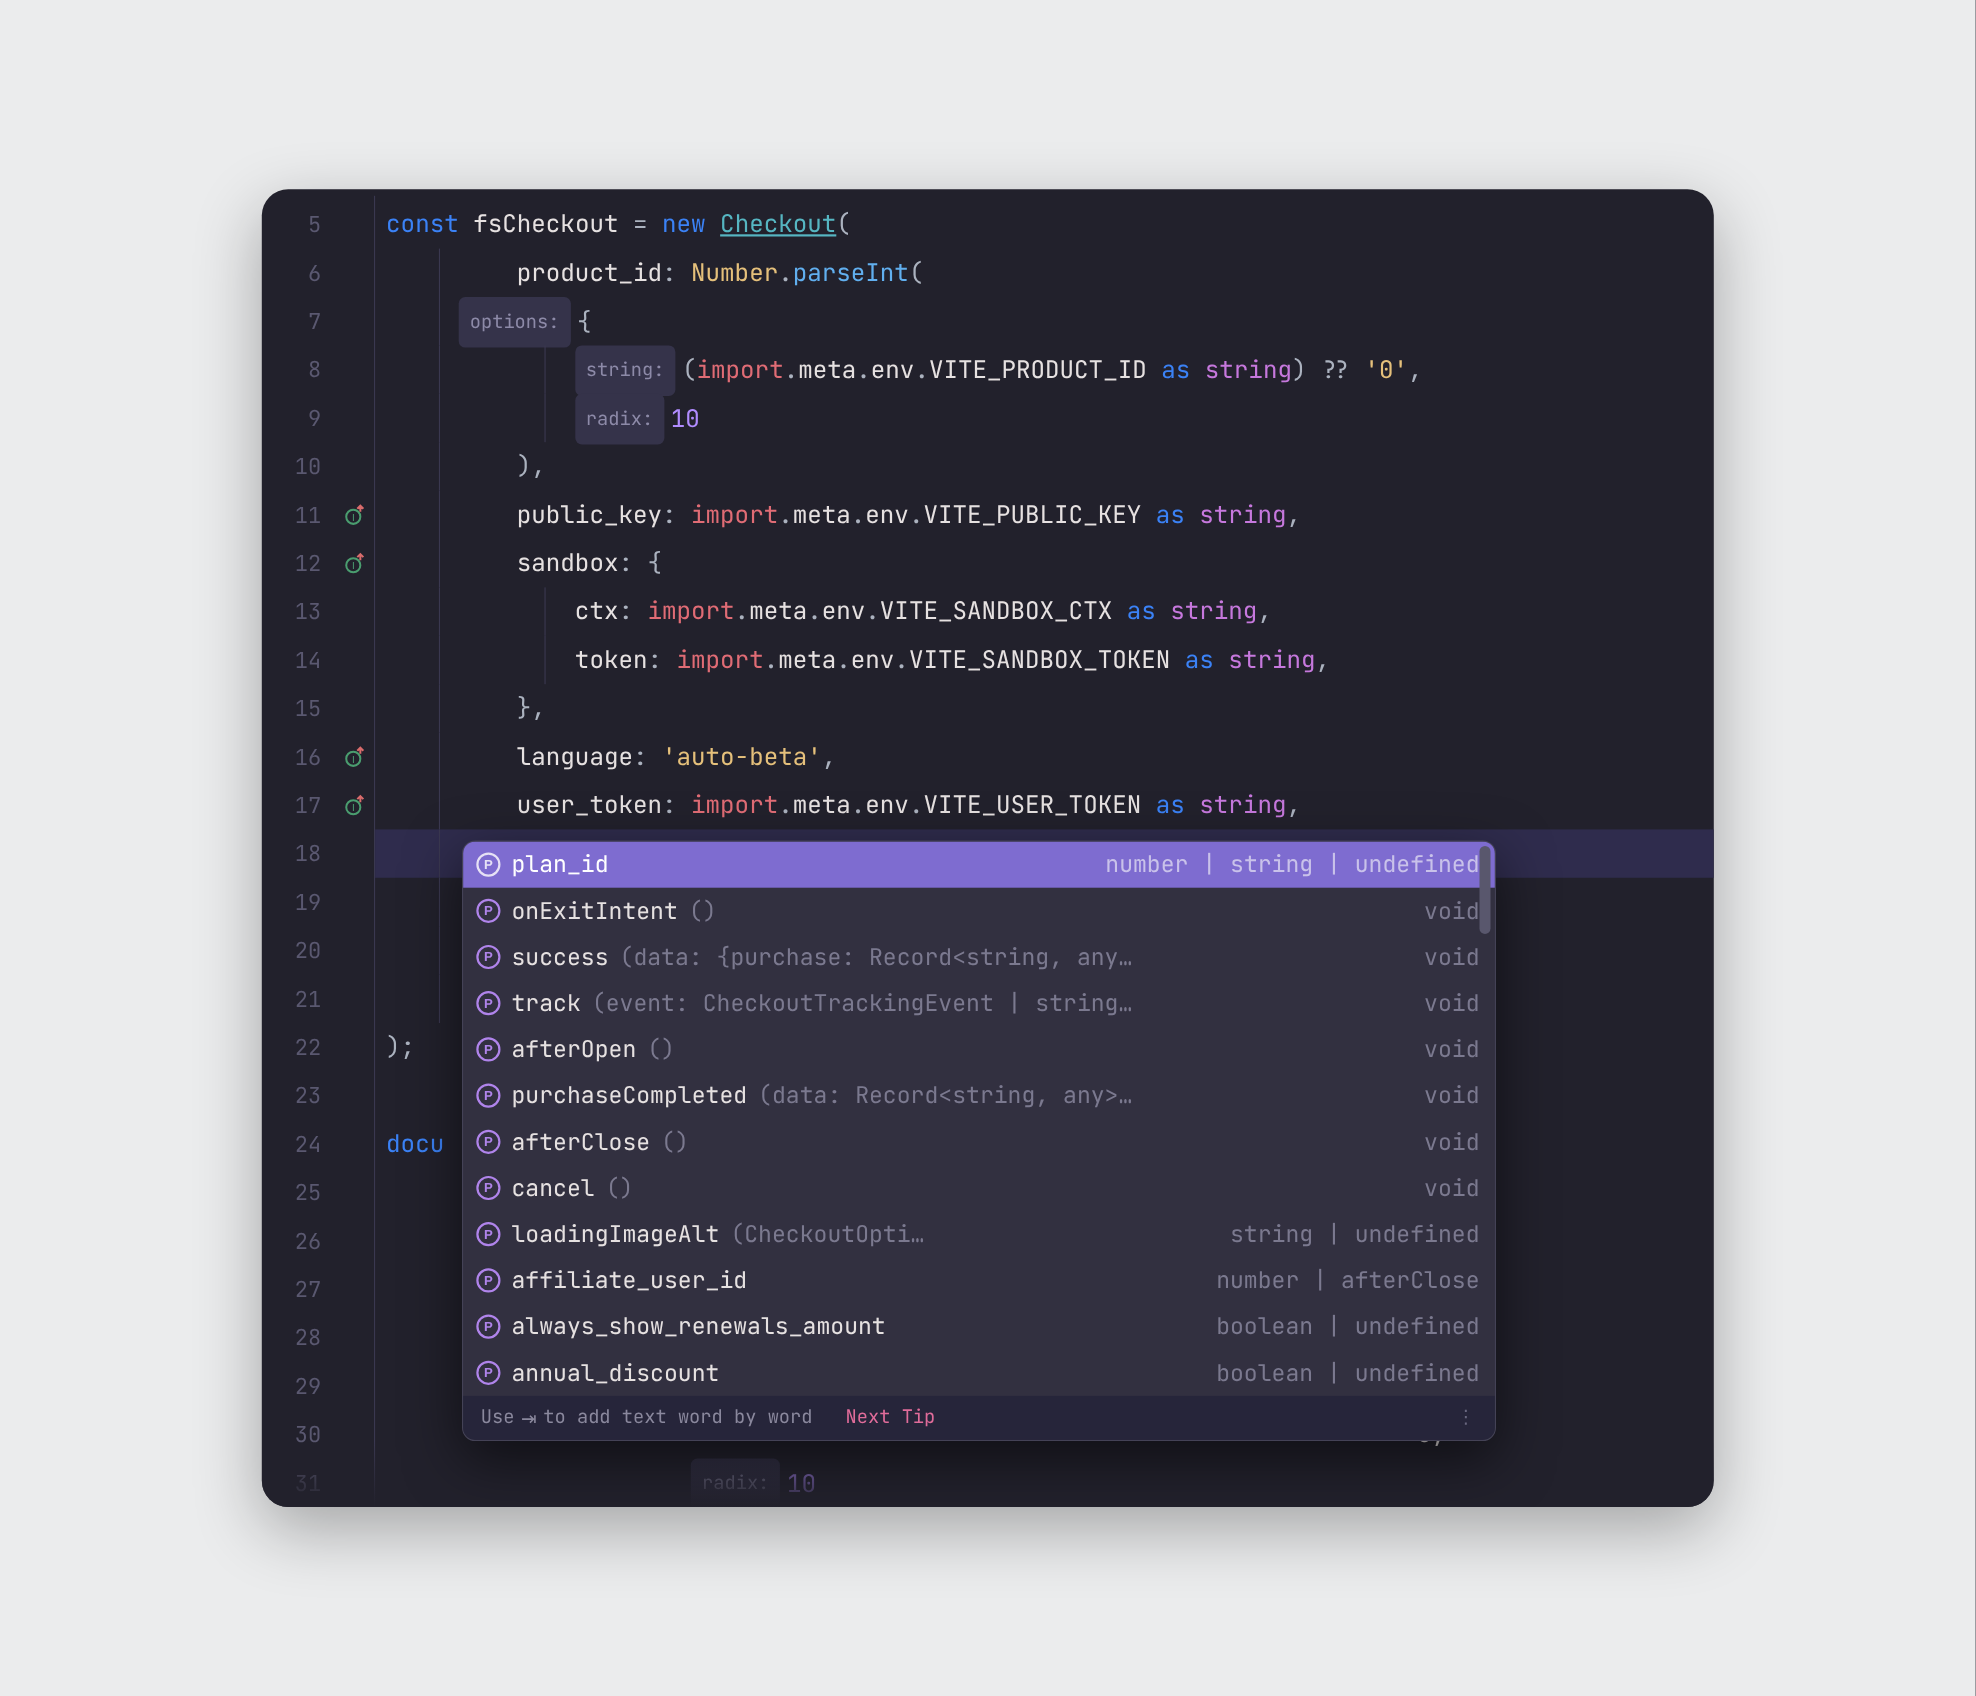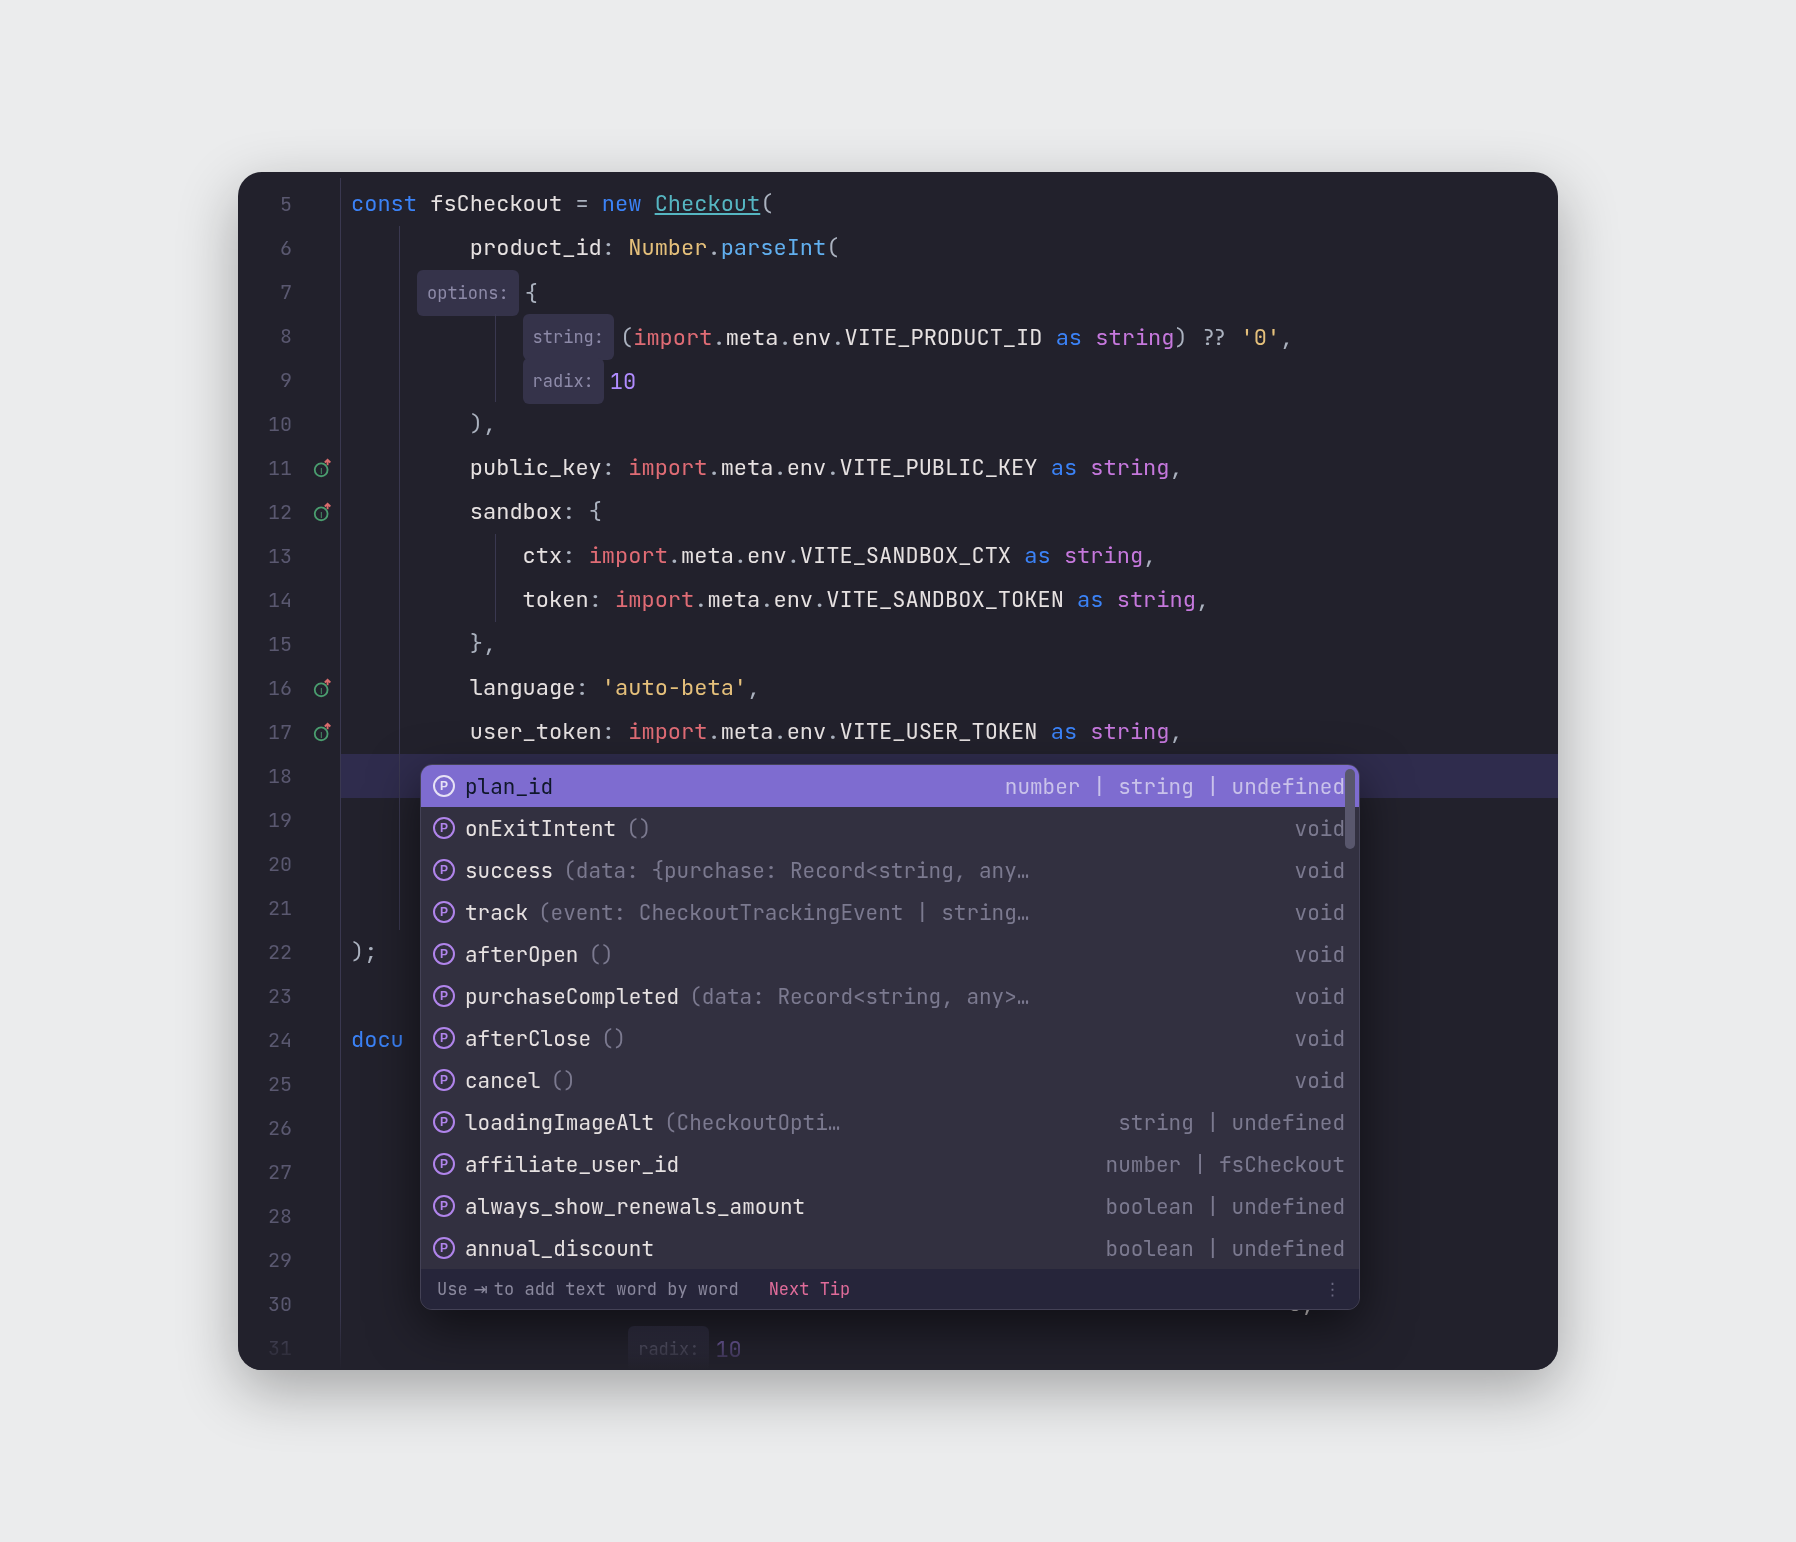--- a/index.html
+++ b/index.html
@@ -131,21 +131,21 @@
     align-items: center;
     justify-content: center;
     font-size: 12px;
     color: #b084eb;
     flex-shrink: 0;
     font-family: sans-serif;
     font-weight: 700;
   }
   .popup-item.sel .p-icon { border-color: #e6e1f5; color: #e6e1f5; }
   .p-name { color: #e6e1e1; }
-  .popup-item.sel .p-name { color: #0f172a; }
+  .popup-item.sel .p-name { color: #ffffff; }
   .p-sig { color: #7b798f; }
   .popup-item.sel .p-sig { color: #c9c2ea; }
   .p-type { color: #7b798f; margin-left: auto; white-space: pre; text-align: center; }
   .popup-item.sel .p-type { color: #c9c2ea; }
   .popup-scroll {
     position: absolute;
     right: 4px; top: 4px;
     width: 10px; height: 80px;
     background: #59576d;
     border-radius: 5px;
@@ -366,21 +366,21 @@
         <div class="popup-item">
           <span class="p-icon">P</span>
           <span class="p-name">loadingImageAlt</span>
           <span class="p-sig"> (CheckoutOpti…</span>
           <span class="p-type">string | undefined</span>
         </div>
         <div class="popup-item">
           <span class="p-icon">P</span>
           <span class="p-name">affiliate_user_id</span>
           <span class="p-sig"></span>
-          <span class="p-type">number | fsCheckout</span>
+          <span class="p-type">number | afterClose</span>
         </div>
         <div class="popup-item">
           <span class="p-icon">P</span>
           <span class="p-name">always_show_renewals_amount</span>
           <span class="p-sig"></span>
           <span class="p-type">boolean | undefined</span>
         </div>
         <div class="popup-item">
           <span class="p-icon">P</span>
           <span class="p-name">annual_discount</span>

